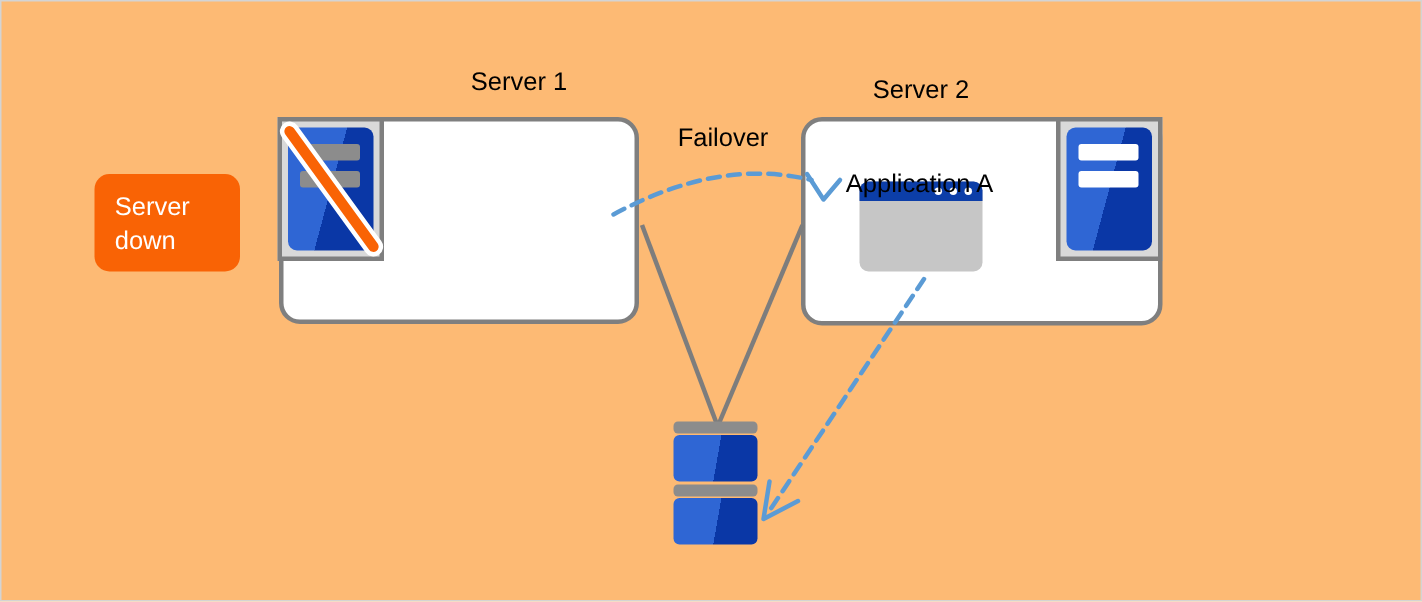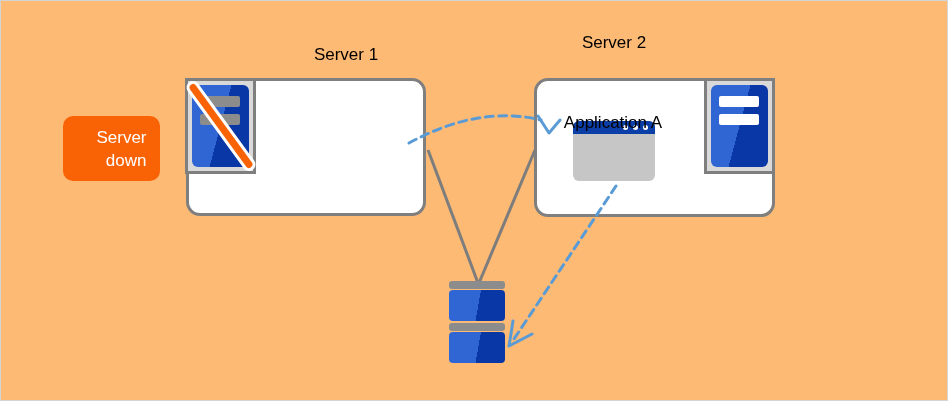--- a/index.html
+++ b/index.html
@@ -14,29 +14,29 @@
     border:3px solid var(--box-border);border-radius:14px;z-index:1;
   }
   #server1-box{left:185px;top:77px;width:240px;height:138px;}
   #server2-box{left:533px;top:77px;width:241px;height:139px;}
   
   .lbl{
     position:absolute;color:var(--text-black);font-size:17px;line-height:20px;
     text-align:center;white-space:nowrap;z-index:4;
   }
   #server1-label{left:285px;top:44px;width:120px;}
-  #server2-label{left:553px;top:32px;width:120px;}
+  #server2-label{left:553px;top:49px;width:120px;}
   #failover-label{left:421px;top:81px;width:120px;}
   #application-label{left:552px;top:112px;width:120px;}
   #shareddisk-label{left:417px;top:369px;width:120px;}
   
   #server-down-badge{
     left:62px;top:115px;width:97px;height:65px;background:var(--accent-orange);
     border-radius:10px;display:flex;align-items:center;justify-content:center;
-    text-align:right;color:#fff;font-size:17px;line-height:23px;z-index:4;
+    text-align:left;color:#fff;font-size:17px;line-height:23px;z-index:4;
   }
   #server-down-badge .badge-text{width:70px;white-space:normal;}
   
   .icon-frame{
     position:absolute;box-sizing:border-box;width:71px;height:96px;
     background:var(--icon-frame-bg);border:3px solid var(--box-border);z-index:3;
   }
   #server1-icon{left:184px;top:77px;}
   #server2-icon{left:703px;top:77px;}
   .tower{
@@ -93,20 +93,21 @@
     <line class="gray-line" x1="427" y1="149" x2="477" y2="282"></line>
     <line class="gray-line" x1="534" y1="149" x2="478" y2="282"></line>
     <path class="dash-blue" d="M 408 142 Q 478 104 540 119"></path>
     <polyline class="head-blue" points="537,115 548,132 559,119"></polyline>
     <line class="dash-blue" x1="615" y1="185" x2="513" y2="338"></line>
     <polyline class="head-blue" points="512,320 508,345 531,333"></polyline>
   </svg>
 
   <div id="server1-label" class="lbl">Server 1</div>
   <div id="server2-label" class="lbl">Server 2</div>
+  <div id="failover-label" class="lbl">Failover</div>
   <div id="application-label" class="lbl">Application A</div>
 
   <div id="server-down-badge" class="abs">
     <div class="badge-text">Server down</div>
   </div>
 
   <div id="server1-icon" class="icon-frame">
     <div class="tower">
       <div class="bar bar1 bar-gray"></div>
       <div class="bar bar2 bar-gray"></div>

